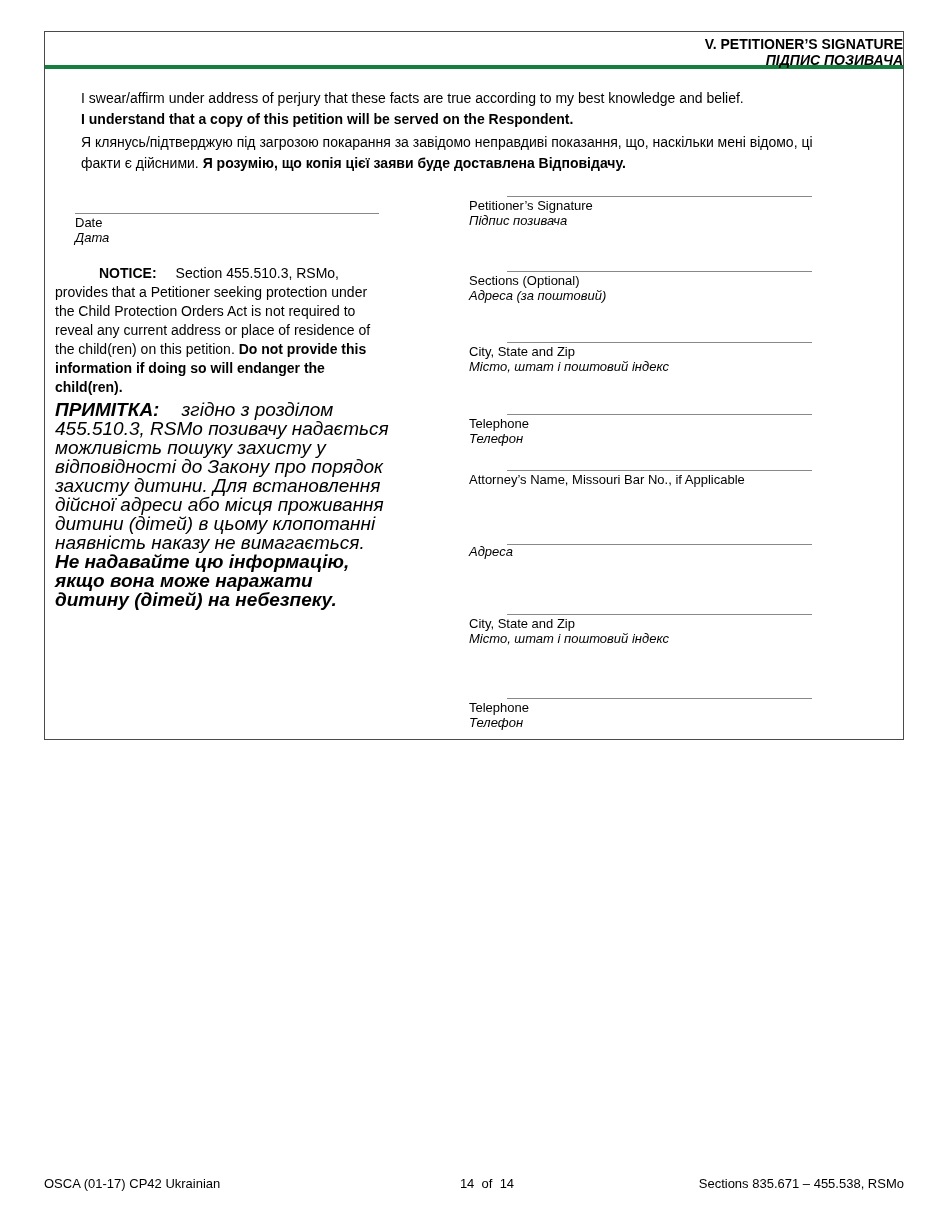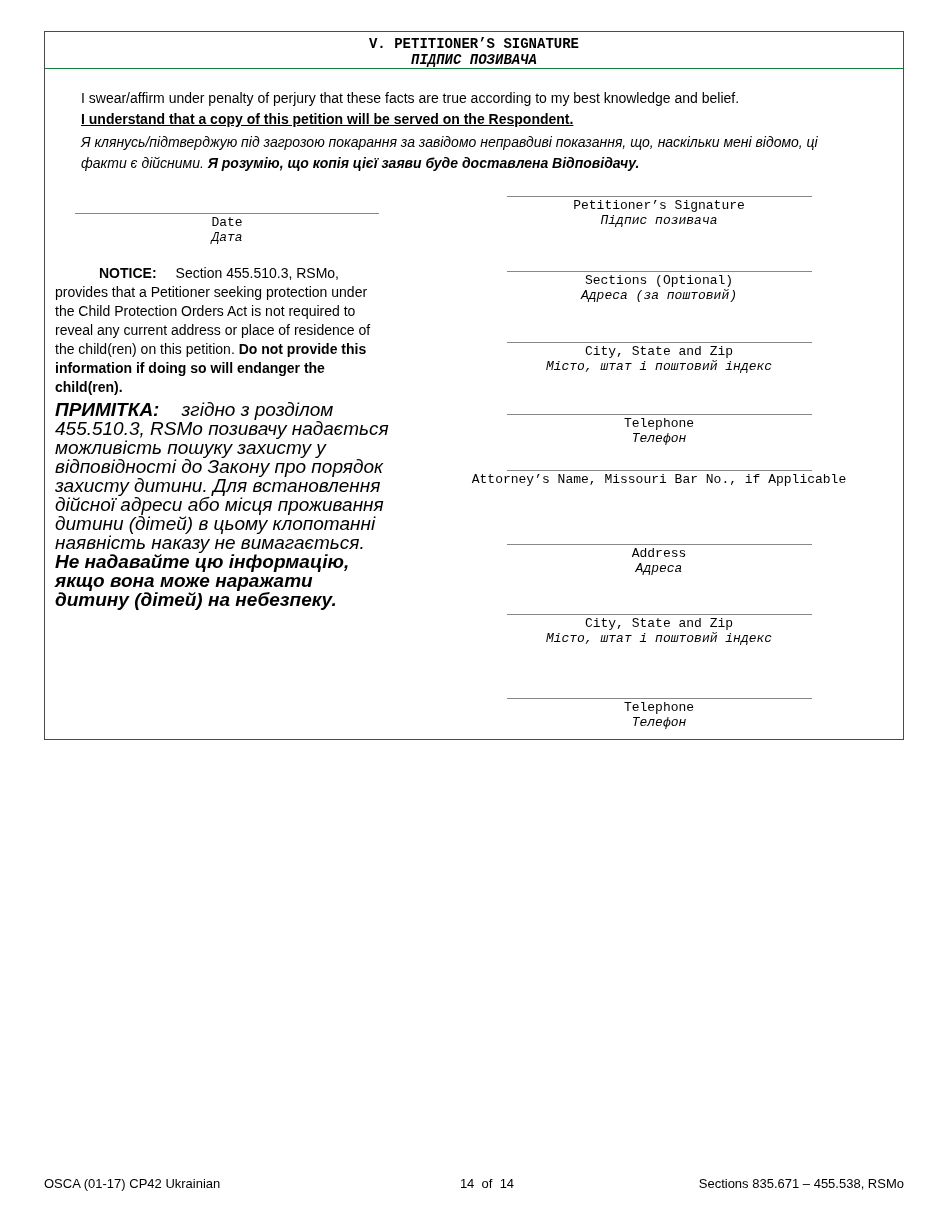--- a/index.html
+++ b/index.html
@@ -14,37 +14,36 @@
   }
   .form-box {
     position:absolute;
     left:44px; top:31px;
     width:860px; height:709px;
     border:1px solid #4a4a4a;
   }
   .section-header {
     position:absolute; left:0; right:0; top:0;
     height:37px;
-    border-bottom:1px solid #15803d;
-    text-align:center;
+    border-bottom:4px solid #15803d;
+    text-align:right;
     padding-top:4px;
-    font-family:Liberation Mono, monospace;
   }
   .title-en { font-size:14px; font-weight:bold; line-height:16px; }
   .title-uk { font-size:14px; font-weight:bold; font-style:italic; line-height:16px; }
 
   .sworn {
     position:absolute; left:36px; top:56px; width:738px;
     font-size:14px; line-height:21px;
   }
-  .sworn .en-bold { font-weight:bold; display:block;text-decoration:underline; }
-  .sworn .uk-para { margin-top:2px; font-style:italic; }
+  .sworn .en-bold { font-weight:bold; display:block; }
+  .sworn .uk-para { margin-top:2px; }
   .sworn .uk-bold { font-weight:bold; }
 
-  .field { position:absolute; text-align:center;font-family:Liberation Mono, monospace; }
+  .field { position:absolute; text-align:left; }
   .write-line { border-top:1px solid #888; width:100%; height:0; }
   .lbl-en { font-size:13px; line-height:14.5px; padding-top:2px; }
   .lbl-uk { font-size:13px; line-height:14.5px; font-style:italic; }
 
   .date-field { left:30px; top:181px; width:304px; }
 
   .notice {
     position:absolute; left:10px; top:232px; width:318px;
     font-size:14px; line-height:19px;
   }
@@ -72,21 +71,21 @@
 <div class="page">
 
   <div class="form-box">
 
     <div class="section-header">
       <div class="title-en">V. PETITIONER’S SIGNATURE</div>
       <div class="title-uk">ПІДПИС ПОЗИВАЧА</div>
     </div>
 
     <div class="sworn">
-      <span>I swear/affirm under penalty of perjury that these facts are true according to my best knowledge and belief.</span>
+      <span>I swear/affirm under address of perjury that these facts are true according to my best knowledge and belief.</span>
       <span class="en-bold">I understand that a copy of this petition will be served on the Respondent.</span>
       <p class="uk-para"><span>Я клянусь/підтверджую під загрозою покарання за завідомо неправдиві показання, що, наскільки мені відомо, ці факти є дійсними.</span> <span class="uk-bold">Я розумію, що копія цієї заяви буде доставлена Відповідачу.</span></p>
     </div>
 
     <div class="field date-field">
       <div class="write-line"></div>
       <div class="lbl-en">Date</div>
       <div class="lbl-uk">Дата</div>
     </div>
 
@@ -122,21 +121,20 @@
       <div class="lbl-uk">Телефон</div>
     </div>
 
     <div class="field sig-field" style="top:438px">
       <div class="write-line"></div>
       <div class="lbl-en">Attorney’s Name, Missouri Bar No., if Applicable</div>
     </div>
 
     <div class="field sig-field" style="top:512px">
       <div class="write-line"></div>
-      <div class="lbl-en">Address</div>
       <div class="lbl-uk">Адреса</div>
     </div>
 
     <div class="field sig-field" style="top:582px">
       <div class="write-line"></div>
       <div class="lbl-en">City, State and Zip</div>
       <div class="lbl-uk">Місто, штат і поштовий індекс</div>
     </div>
 
     <div class="field sig-field" style="top:666px">

